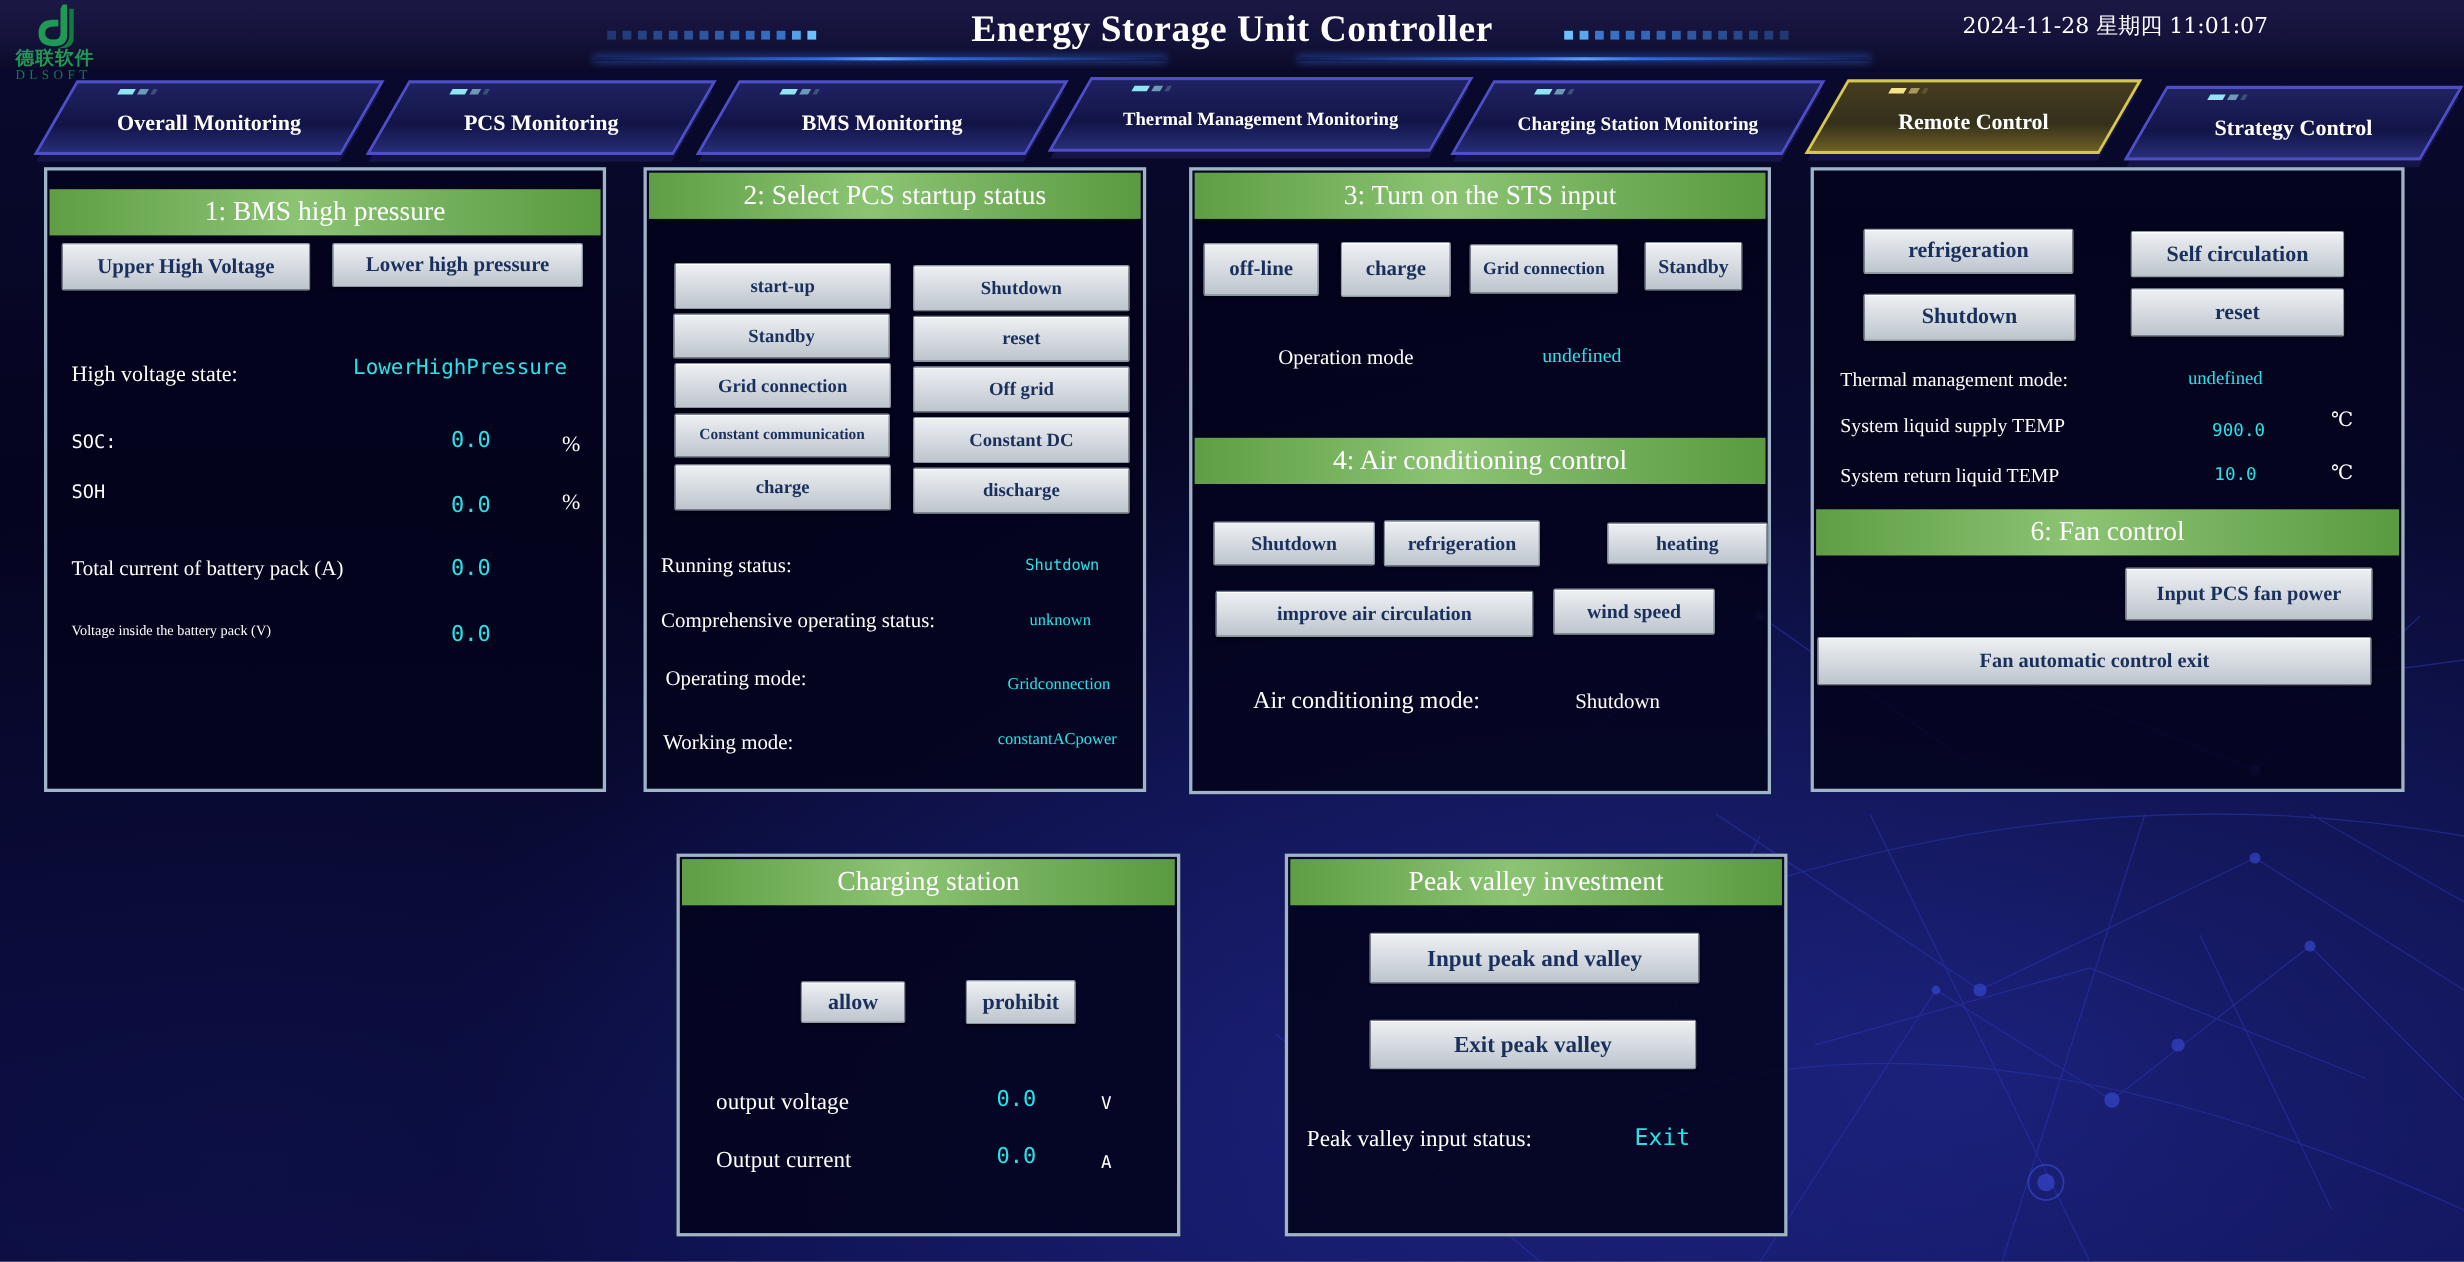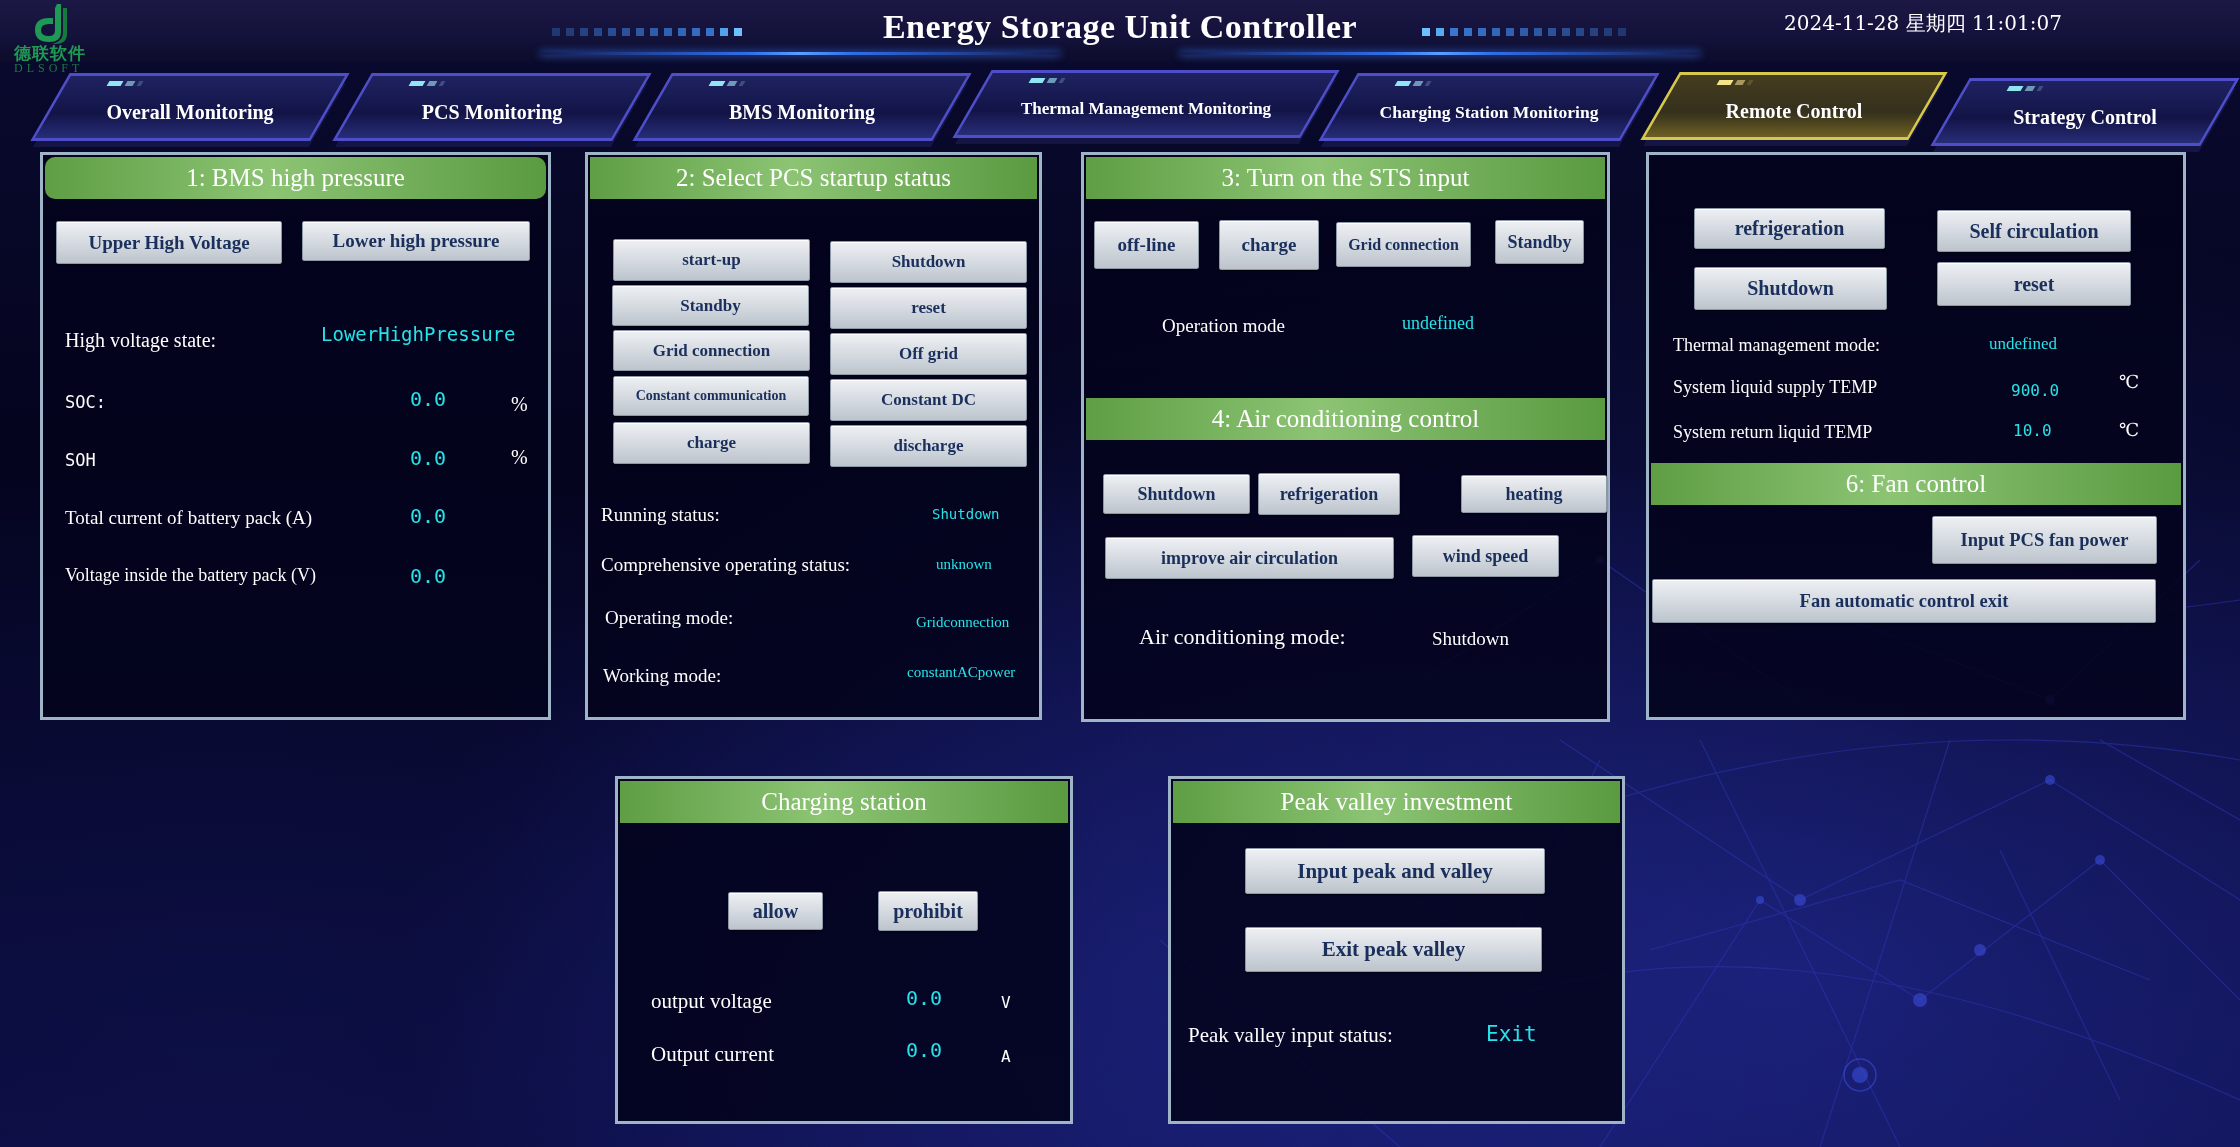--- a/index.html
+++ b/index.html
@@ -248,34 +248,34 @@
   <div class="shape"></div>
     <div class="marks">
       <i></i>
       <i></i>
       <i></i>
     </div>
   <span class="lbl">Strategy Control</span>
 </div>
 
 <div class="panel" style="left:40px; top:152px; width:511px; height:568px;">
-  <div class="panel-head" style="top:2px;border-radius:10px;">1: BMS high pressure</div>
+  <div class="panel-head" style="top:17px;">1: BMS high pressure</div>
   <div class="btn" style="left:13px; top:66px; width:226px; height:43px; font-size:19px;">Upper High Voltage</div>
   <div class="btn" style="left:259px; top:66px; width:228px; height:40px; font-size:19px;">Lower high pressure</div>
   <div class="lbl-white" style="left:22px; top:174px;">High voltage state:</div>
   <div class="val-cyan mono" style="left:278px; top:168px; font-size:19px;">LowerHighPressure</div>
   <div class="lbl-white mono" style="left:22px; top:237px; font-size:17px;">SOC:</div>
   <div class="val-cyan mono" style="left:367px; top:232px;">0.0</div>
   <div class="lbl-white" style="left:468px; top:238px;">%</div>
-  <div class="lbl-white mono" style="left:22px; top:295px; font-size:17px;">SOH</div>
+  <div class="lbl-white mono" style="left:22px; top:283px; font-size:17px;">SOH</div>
   <div class="val-cyan mono" style="left:367px; top:291px;">0.0</div>
   <div class="lbl-white" style="left:468px; top:291px;">%</div>
   <div class="lbl-white" style="left:22px; top:352px; font-size:19px;">Total current of battery pack (A)</div>
   <div class="val-cyan mono" style="left:367px; top:349px;">0.0</div>
-  <div class="lbl-white" style="left:22px; top:410px; font-size:18px;">Voltage inside the battery pack (V)</div>
+  <div class="lbl-white" style="left:22px; top:410px; font-size:13px;">Voltage inside the battery pack (V)</div>
   <div class="val-cyan mono" style="left:367px; top:409px;">0.0</div>
 </div>
 
 <div class="panel" style="left:585px; top:152px; width:457px; height:568px;">
   <div class="panel-head" style="top:2px;">2: Select PCS startup status</div>
   <div class="btn" style="left:25px; top:84px; width:197px; height:42px; font-size:17px;">start-up</div>
   <div class="btn" style="left:24px; top:130px; width:197px; height:41px; font-size:17px;">Standby</div>
   <div class="btn" style="left:25px; top:175px; width:197px; height:41px; font-size:17px;">Grid connection</div>
   <div class="btn" style="left:25px; top:221px; width:196px; height:40px; font-size:14px;">Constant communication</div>
   <div class="btn" style="left:25px; top:267px; width:197px; height:42px; font-size:17px;">charge</div>

